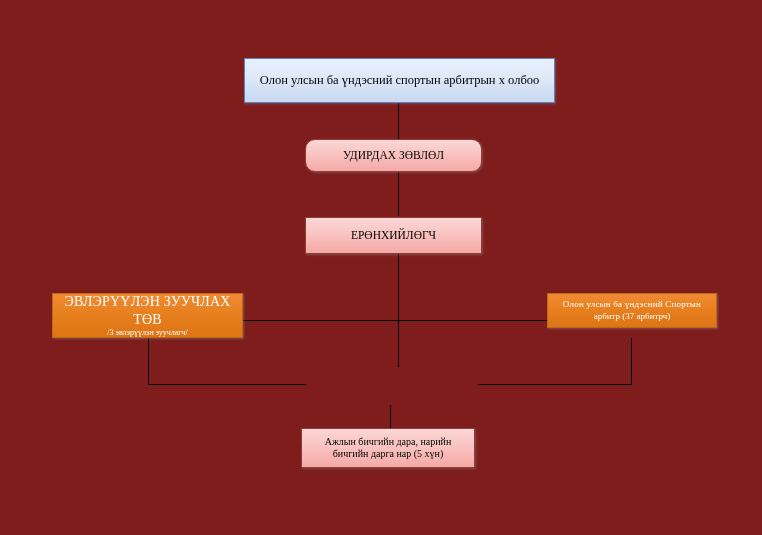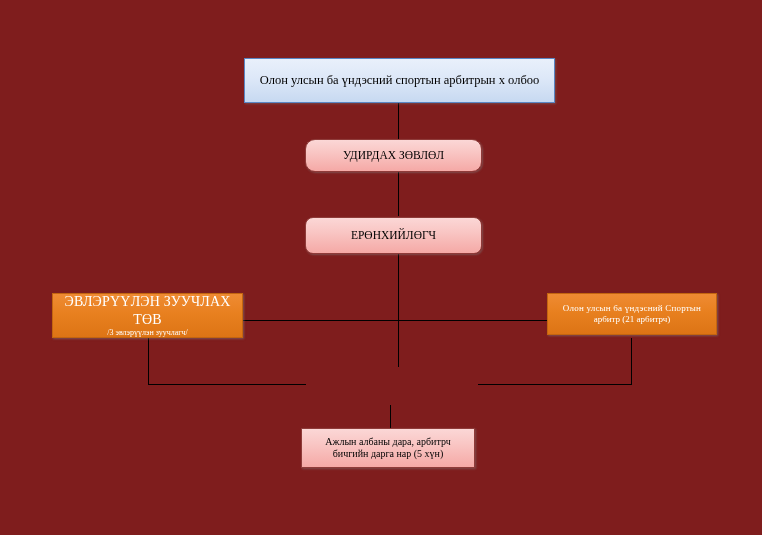--- a/index.html
+++ b/index.html
@@ -100,33 +100,33 @@
   <div class="conn v" style="left:390px; top:405px; height:23px;"></div>
 
   <div class="node blue" style="left:244px; top:58px; width:311px; height:45px;">
     <span>Олон улсын ба үндэсний спортын арбитрын х олбоо</span>
   </div>
 
   <div class="node pink" style="left:305px; top:139px; width:177px; height:33px;border-radius:10px;">
     <span>УДИРДАХ ЗӨВЛӨЛ</span>
   </div>
 
-  <div class="node pink" style="left:305px; top:217px; width:177px; height:37px;border-radius:8px;">
+  <div class="node pink" style="left:305px; top:217px; width:177px; height:37px;">
     <span>ЕРӨНХИЙЛӨГЧ</span>
   </div>
 
   <div class="node orange left" style="left:52px; top:293px; width:191px; height:45px;">
     <span class="line1">ЭВЛЭРҮҮЛЭН ЗУУЧЛАХ ТӨВ</span>
     <span class="line2">/3 эвлэрүүлэн зуучлагч/</span>
   </div>
 
-  <div class="node orange right" style="left:547px; top:293px; width:170px; height:42px;">
+  <div class="node orange right" style="left:547px; top:293px; width:170px; height:35px;">
     <span class="line1">Олон улсын ба үндэсний Спортын</span>
-    <span class="line2">арбитр (21 арбитрч)</span>
+    <span class="line2">арбитр (37 арбитрч)</span>
   </div>
 
 
   <div class="node pink small" style="left:301px; top:428px; width:174px; height:40px;">
-    <span class="line1">Ажлын албаны дара, арбитрч</span>
+    <span class="line1">Ажлын бичгийн дара, нарийн</span>
     <span class="line2">бичгийн дарга нар (5 хүн)</span>
   </div>
 
 </div>
 
 </body></html>

